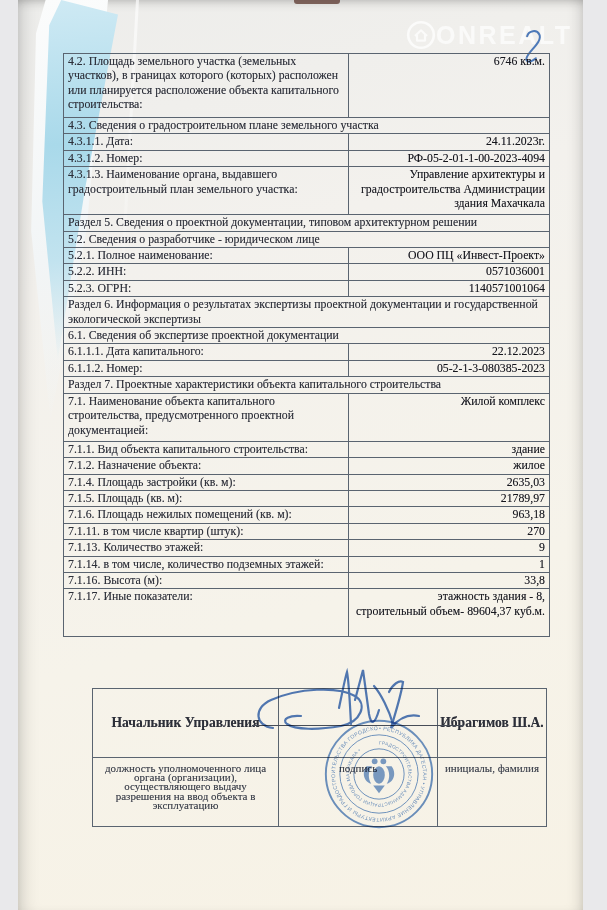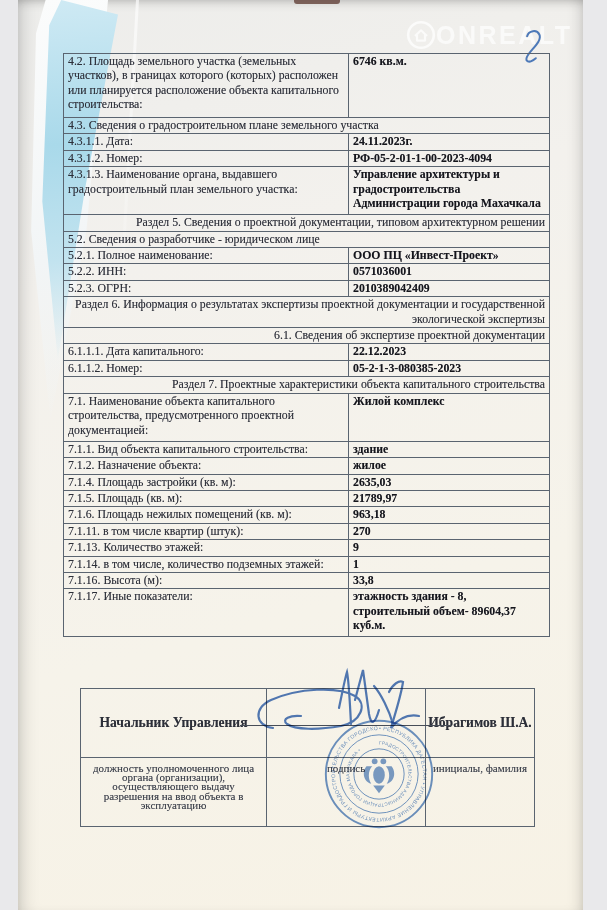--- a/index.html
+++ b/index.html
@@ -49,24 +49,24 @@
     position:absolute;left:45px;top:53px;width:486px;
     border-collapse:collapse;table-layout:fixed;
     font-size:11.8px;line-height:14.4px;color:#2c2f38;
     text-shadow:0 0 .4px rgba(60,60,80,.45);
     border-radius:18px;
   }
   .doc-table td{
     border:1px solid #5a6470;vertical-align:top;padding:0 4px 1px 4px;
     overflow:hidden;
   }
-  .doc-table td.val{font-weight:bold;color:#15161c;white-space:pre-line;}
-  .doc-table td.sec-center{text-align:right;}
+  .doc-table td.val{font-weight:normal;color:#15161c;white-space:pre-line;text-align:right;}
+  .doc-table td.sec-center{text-align:left;}
   
-  .sig-block{position:absolute;left:62px;top:688px;width:455px;height:107px;}
+  .sig-block{position:absolute;left:74px;top:688px;width:455px;height:107px;}
   .sig-table{
     width:100%;height:100%;border-collapse:collapse;table-layout:fixed;
     color:#2c2f38;text-shadow:0 0 .4px rgba(60,60,80,.45);
   }
   .sig-table td{border:1px solid #5a6470;text-align:center;}
   .sig-table tr.r1 td{height:66px;vertical-align:middle;font-weight:bold;font-size:13.6px;}
   .sig-table tr.r2 td{height:39px;vertical-align:top;padding:6px 6px 16px 6px;font-size:11px;line-height:9.2px;color:#3c414b;}
   .sig-line{position:absolute;left:160px;top:37px;width:212px;border-top:1.3px solid #474d57;}
   .stamp{position:absolute;left:303px;top:716px;width:116px;height:116px;opacity:.82;mix-blend-mode:multiply;}
   .signature-svg{position:absolute;left:225px;top:666px;width:210px;height:100px;opacity:.88;mix-blend-mode:multiply;}
@@ -109,39 +109,39 @@
         <tr>
           <td>4.3.1.1. Дата:</td>
           <td class="val">24.11.2023г.</td>
         </tr>
         <tr>
           <td>4.3.1.2. Номер:</td>
           <td class="val">РФ-05-2-01-1-00-2023-4094</td>
         </tr>
         <tr style="height: 48px;">
           <td>4.3.1.3. Наименование органа, выдавшего градостроительный план земельного участка:</td>
-          <td class="val">Управление архитектуры и градостроительства Администрации города Махачкала</td>
+          <td class="val">Управление архитектуры и градостроительства Администрации здания Махачкала</td>
         </tr>
         <tr>
           <td colspan="2" class="sec-center">Раздел 5. Сведения о проектной документации, типовом архитектурном решении</td>
         </tr>
         <tr>
           <td colspan="2" class="">5.2. Сведения о разработчике - юридическом лице</td>
         </tr>
         <tr>
           <td>5.2.1. Полное наименование:</td>
           <td class="val">ООО ПЦ «Инвест-Проект»</td>
         </tr>
         <tr>
           <td>5.2.2. ИНН:</td>
           <td class="val">0571036001</td>
         </tr>
         <tr>
           <td>5.2.3. ОГРН:</td>
-          <td class="val">2010389042409</td>
+          <td class="val">1140571001064</td>
         </tr>
         <tr>
           <td colspan="2" class="sec-center">Раздел 6. Информация о результатах экспертизы проектной документации и государственной экологической экспертизы</td>
         </tr>
         <tr>
           <td colspan="2" class="sec-center">6.1. Сведения об экспертизе проектной документации</td>
         </tr>
         <tr>
           <td>6.1.1.1. Дата капитального:</td>
           <td class="val">22.12.2023</td>

